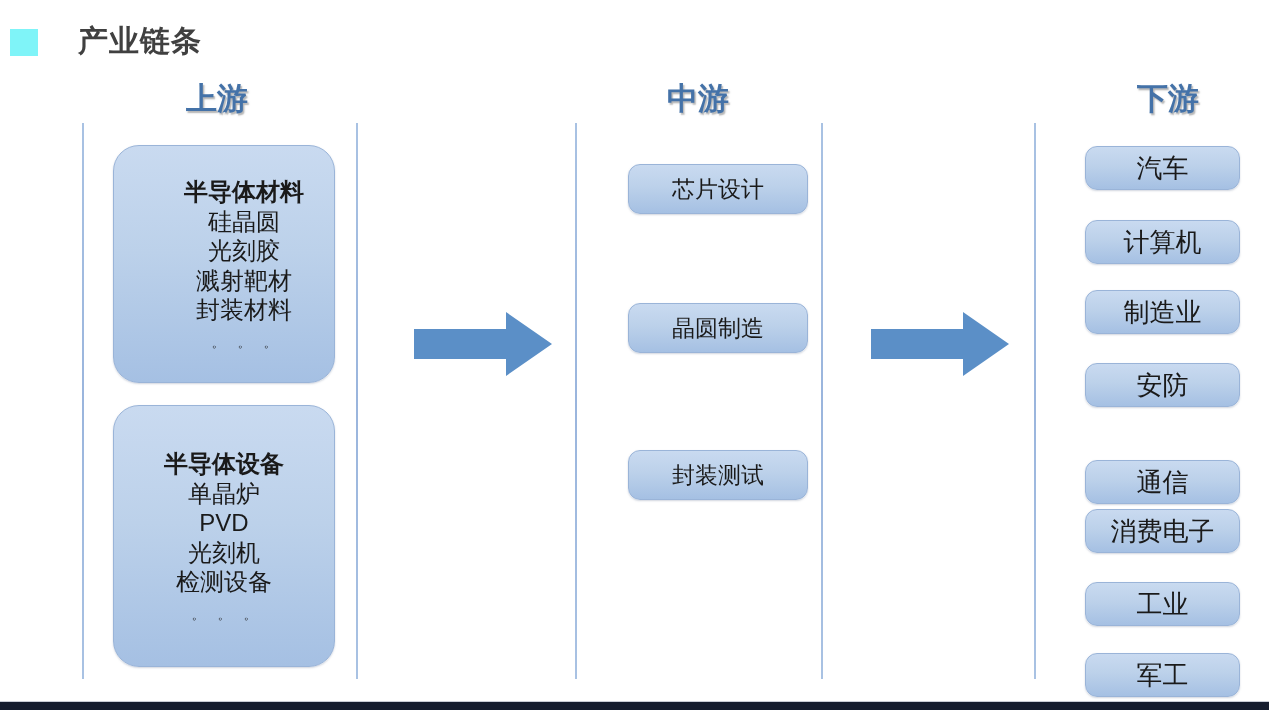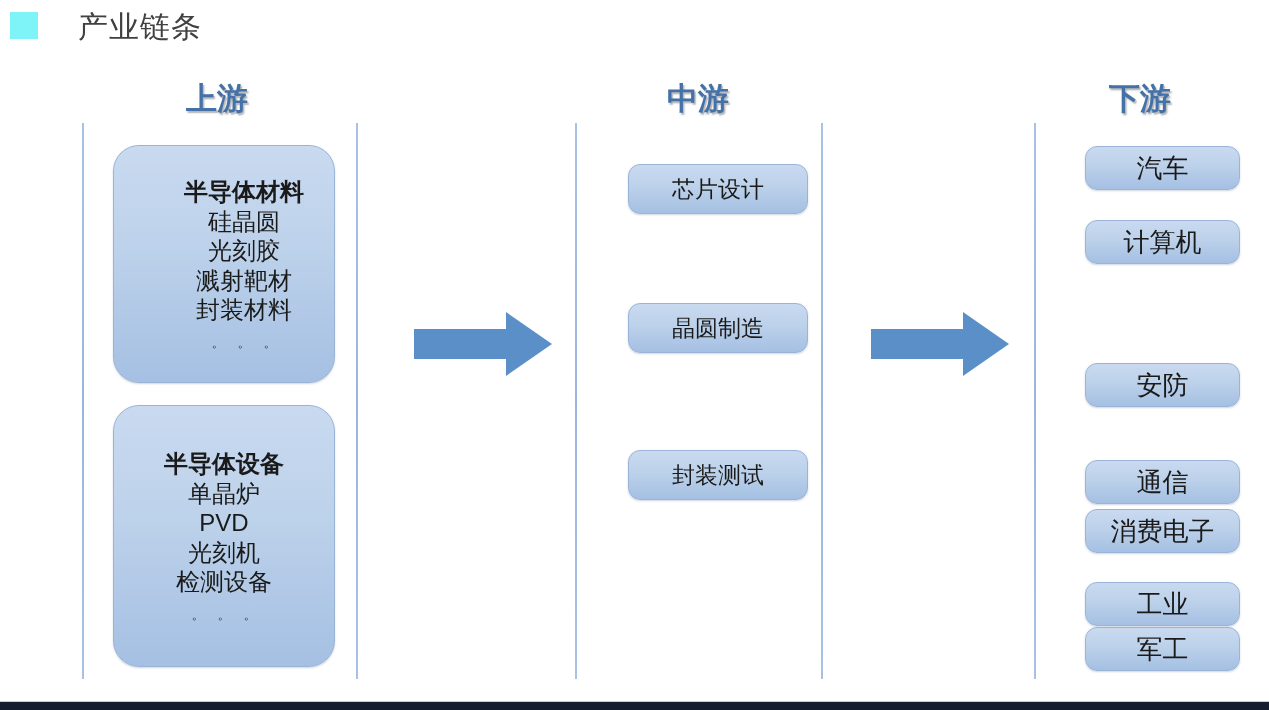--- a/index.html
+++ b/index.html
@@ -22,21 +22,22 @@
     background: #ffffff;
   }
 
   
   .title-row {
     position: absolute;
     left: 0px;
     top: 12px;
     height: 44px;
     display: flex;
-    align-items: flex-start;
+    align-items: flex-end;
+    font-weight: bold;
   }
   .title-bullet {
     width: 28px;
     height: 27px;
     background: #7ff4f8;
     margin-left: 10px;
     flex: none;
   }
   .title-text {
     margin-left: 40px;
@@ -52,21 +53,21 @@
     position: absolute;
     font-size: 31px;
     font-weight: bold;
     color: #4472a8;
     text-shadow: 1.5px 1.5px 1.5px rgba(120,120,120,0.55);
     white-space: nowrap;
     line-height: 1;
   }
   #hdr-upstream   { left: 186px; top: 83px; }
   #hdr-midstream  { left: 667px; top: 83px; }
-  #hdr-downstream { left: 1109px; top: 83px; }
+  #hdr-downstream { left: 1137px; top: 83px; }
 
   
   .divider {
     position: absolute;
     top: 123px;
     width: 2px;
     height: 556px;
     background: linear-gradient(to bottom, #a9c2e3 0%, #9ab5dd 50%, #a9c2e3 100%);
   }
 
@@ -203,21 +204,22 @@
   <div class="box box-mid" id="box-packaging">封装测试</div>
 
   <div class="arrow" id="arrow-2">
     <svg viewBox="0 0 138 64" xmlns="http://www.w3.org/2000/svg">
       <polygon points="0,17 92,17 92,0 138,32 92,64 92,47 0,47" fill="#5b8fc7"></polygon>
     </svg>
   </div>
 
   <div class="box box-down" style="top:146px">汽车</div>
   <div class="box box-down" style="top:220px">计算机</div>
+  <div class="box box-down" style="top:290px">制造业</div>
   <div class="box box-down" style="top:363px">安防</div>
   <div class="box box-down" style="top:460px">通信</div>
   <div class="box box-down" style="top:509px">消费电子</div>
   <div class="box box-down" style="top:582px">工业</div>
-  <div class="box box-down" style="top:627px">军工</div>
+  <div class="box box-down" style="top:653px">军工</div>
 
   <div class="bottom-bar"></div>
 
 </div>
 
 </body></html>

